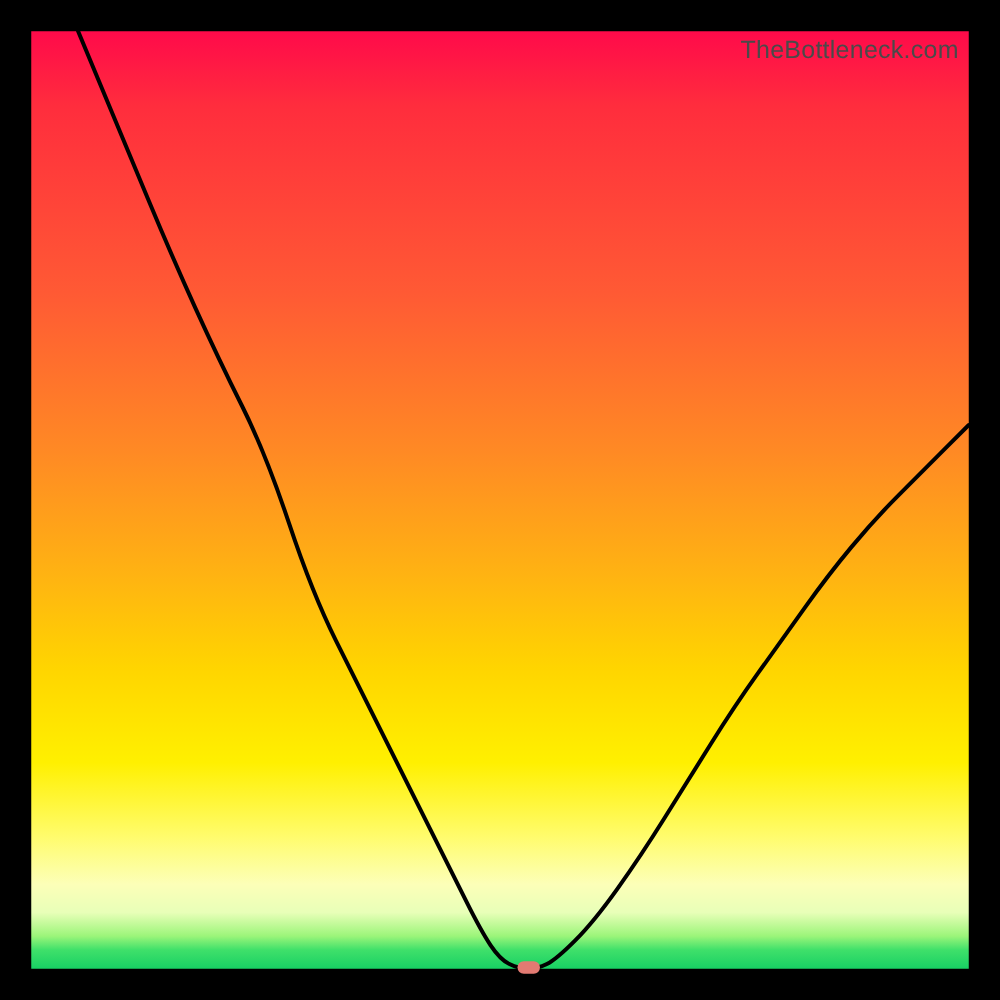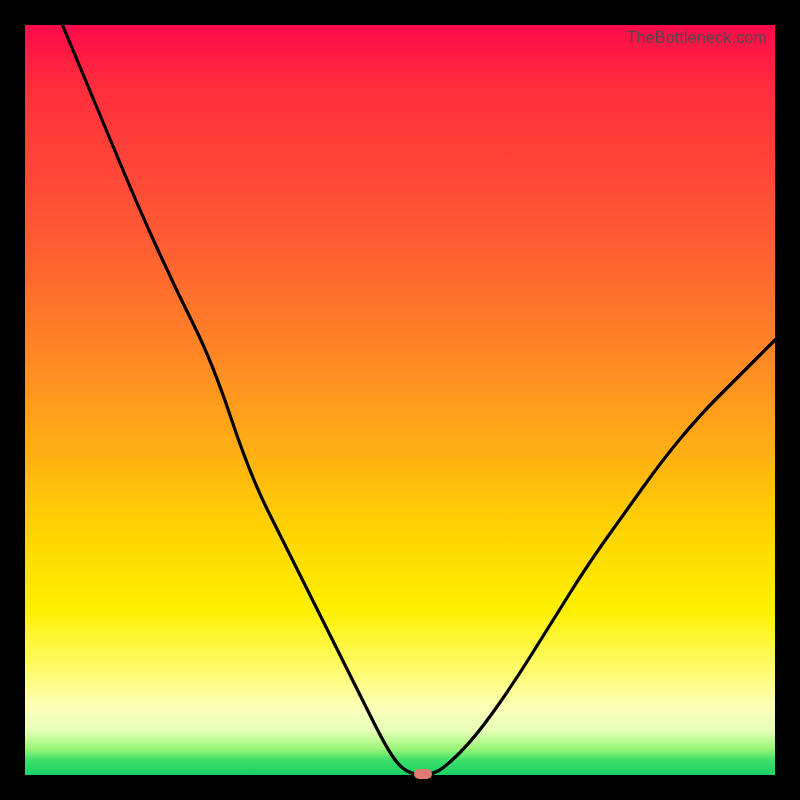--- a/index.html
+++ b/index.html
@@ -39,21 +39,21 @@
       #9cf57a 96.5%,
       #3fe06a 98%,
       #18d064 100%
     );
   }
   .watermark {
     position: absolute;
     top: 4px;
     right: 8px;
     color: #4a4a4a;
-    font-size: 16px;
+    font-size: 20px;
     font-weight: 500;
     letter-spacing: 0.2px;
     user-select: none;
   }
   svg.curve {
     position: absolute;
     left: 0;
     top: 0;
     width: 750px;
     height: 750px;

